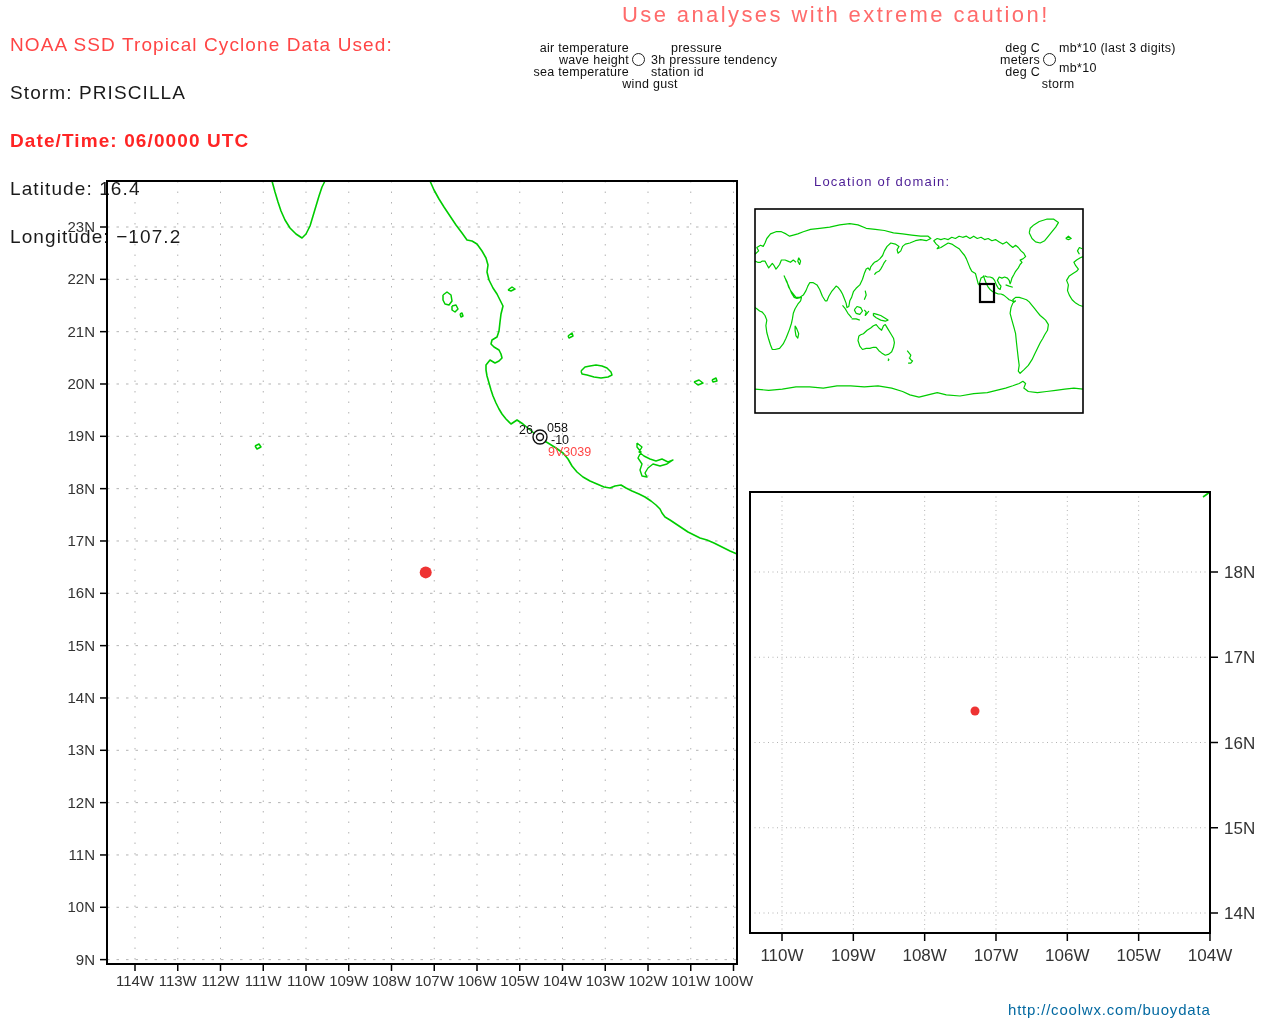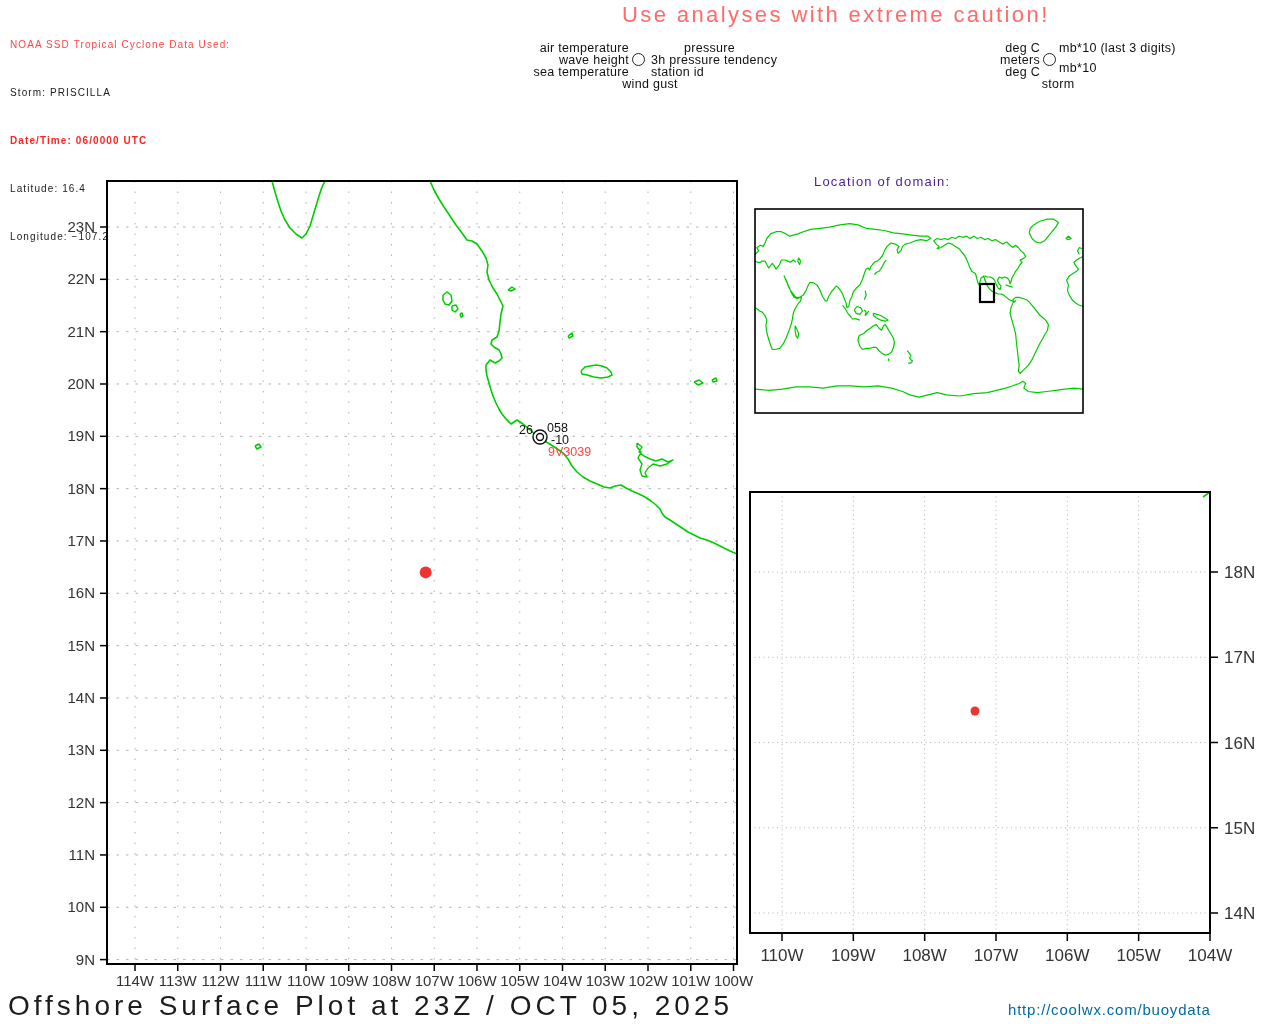--- a/index.html
+++ b/index.html
@@ -1,19 +1,19 @@
 <!DOCTYPE html>
 <html><head>
 <meta charset="utf-8">
 <style>
   html,body{margin:0;padding:0;background:#fff;}
   #canvas{position:relative;width:1280px;height:1024px;background:#ffffff;overflow:hidden;
           font-family:"Liberation Sans","DejaVu Sans",sans-serif;}
   .abs{position:absolute;}
-  #hdr{left:10px;top:5px;font-size:10px;letter-spacing:1.1px;line-height:16px;color:#1a1a1a;white-space:pre;}
+  #hdr{left:10px;top:5px;font-size:19px;letter-spacing:1.1px;line-height:16px;color:#1a1a1a;white-space:pre;}
   .red{color:#ff4545;}
   .redbold{color:#ff2424;font-weight:bold;}
   #caution{left:622px;top:2px;font-size:22px;letter-spacing:2.4px;color:#ff6b6b;}
   #warning{left:176px;top:143px;font-size:13px;letter-spacing:1px;color:#ff5252;}
   .leg{font-size:12.5px;color:#111;letter-spacing:0.3px;}
   .leg .lrow{position:absolute;height:12px;line-height:12px;white-space:nowrap;}
   .lcircle{position:absolute;width:11px;height:11px;border:1.4px solid #222;border-radius:50%;background:#fff;}
   #inset-title{left:814px;top:174px;font-size:13px;letter-spacing:1.2px;color:#4c1d95;}
   #footer-title{left:8px;top:990px;font-size:28px;letter-spacing:4px;color:#1c1c1c;white-space:nowrap;}
   #footer-url{left:1008px;top:1001px;font-size:15px;letter-spacing:0.8px;color:#0369a1;white-space:nowrap;}
@@ -29,21 +29,21 @@
     <div>Storm: PRISCILLA</div>
     <div class="redbold">Date/Time: 06/0000 UTC</div>
     <div>Latitude: 16.4</div>
     <div>Longitude: −107.2</div>
   </div>
 
   <div id="caution" class="abs">Use analyses with extreme caution!</div>
 
   <div class="abs leg" style="left:460px;top:42px;width:340px;height:52px;">
     <div class="lrow" style="left:0;top:0;width:169px;text-align:right;">air temperature</div>
-    <div class="lrow" style="left:192px;top:0;padding-left:32px;">pressure</div>
+    <div class="lrow" style="left:179px;top:0;padding-left:32px;">pressure</div>
     <div class="lrow" style="left:0;top:12px;width:169px;text-align:right;">wave height</div>
     <span class="lcircle" style="left:172px;top:11px;"></span>
     <div class="lrow" style="left:191px;top:12px;">3h pressure tendency</div>
     <div class="lrow" style="left:0;top:24px;width:169px;text-align:right;">sea temperature</div>
     <div class="lrow" style="left:191px;top:24px;">station id</div>
     <div class="lrow" style="left:140px;top:36px;width:100px;text-align:center;">wind gust</div>
   </div>
 
   <div class="abs leg" style="left:950px;top:42px;width:270px;height:52px;">
     <div class="lrow" style="left:0;top:0;width:90px;text-align:right;">deg C</div>
@@ -51,21 +51,20 @@
     <div class="lrow" style="left:0;top:12px;width:90px;text-align:right;">meters</div>
     <span class="lcircle" style="left:93px;top:11px;"></span>
     <div class="lrow" style="left:109px;top:20px;">mb*10</div>
     <div class="lrow" style="left:0;top:24px;width:90px;text-align:right;">deg C</div>
     <div class="lrow" style="left:58px;top:36px;width:100px;text-align:center;">storm</div>
   </div>
 
 
   <div id="inset-title" class="abs">Location of domain:</div>
 
-  <div id="footer-title" class="abs">Offshore Surface Plot at 23Z / OCT 05, 2025</div>
   <div id="footer-url" class="abs">http://coolwx.com/buoydata</div>
 
   <svg id="plot-svg" class="abs" style="left:0;top:0;" width="1280" height="1024">
       <line x1="135" y1="181" x2="135" y2="964" stroke="#b3b3b3" stroke-width="1" stroke-dasharray="1.5 9"></line>
       <line x1="135" y1="964" x2="135" y2="971" stroke="#000000" stroke-width="1.5"></line>
       <text x="135" y="986" text-anchor="middle" font-size="15" fill="#333333">114W</text>
       <line x1="177.75" y1="181" x2="177.75" y2="964" stroke="#b3b3b3" stroke-width="1" stroke-dasharray="1.5 9"></line>
       <line x1="177.75" y1="964" x2="177.75" y2="971" stroke="#000000" stroke-width="1.5"></line>
       <text x="177.75" y="986" text-anchor="middle" font-size="15" fill="#333333">113W</text>
       <line x1="220.5" y1="181" x2="220.5" y2="964" stroke="#b3b3b3" stroke-width="1" stroke-dasharray="1.5 9"></line>

